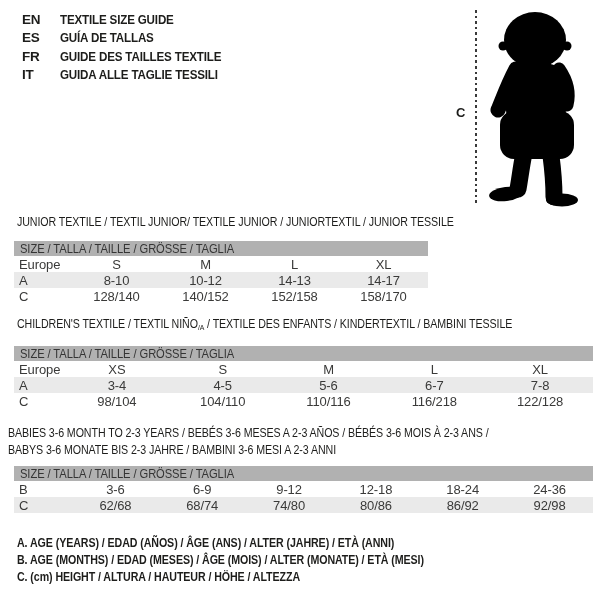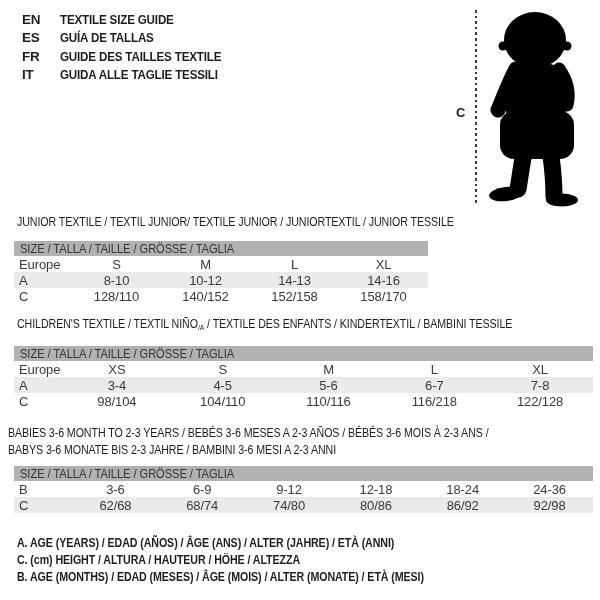--- a/index.html
+++ b/index.html
@@ -114,25 +114,25 @@
         <td>S</td>
         <td>M</td>
         <td>L</td>
         <td>XL</td>
       </tr>
       <tr>
         <td class="lab">A</td>
         <td>8-10</td>
         <td>10-12</td>
         <td>14-13</td>
-        <td>14-16</td>
+        <td>14-17</td>
       </tr>
       <tr>
         <td class="lab">C</td>
-        <td>128/110</td>
+        <td>128/140</td>
         <td>140/152</td>
         <td>152/158</td>
         <td>158/170</td>
       </tr>
     </tbody>
   </table>
 
   <div class="section-heading sh2">
     <span class="cx"><span>CHILDREN'S TEXTILE / TEXTIL NIÑO</span><sub>/A</sub><span> / TEXTILE DES ENFANTS / KINDERTEXTIL / BAMBINI TESSILE</span></span>
   </div>
@@ -214,17 +214,17 @@
         <td>74/80</td>
         <td>80/86</td>
         <td>86/92</td>
         <td>92/98</td>
       </tr>
     </tbody>
   </table>
 
   <div class="notes">
     <span class="note-line"><span class="cx">A. AGE (YEARS) / EDAD (AÑOS) / ÂGE (ANS) / ALTER (JAHRE) / ETÀ (ANNI)</span></span>
+    <span class="note-line"><span class="cx">B. AGE (MONTHS) / EDAD (MESES) / ÂGE (MOIS) / ALTER (MONATE) / ETÀ (MESI)</span></span>
     <span class="note-line"><span class="cx">C. (cm) HEIGHT / ALTURA / HAUTEUR / HÖHE / ALTEZZA</span></span>
-    <span class="note-line"><span class="cx">B. AGE (MONTHS) / EDAD (MESES) / ÂGE (MOIS) / ALTER (MONATE) / ETÀ (MESI)</span></span>
   </div>
 
 </div>
 
 </body></html>

